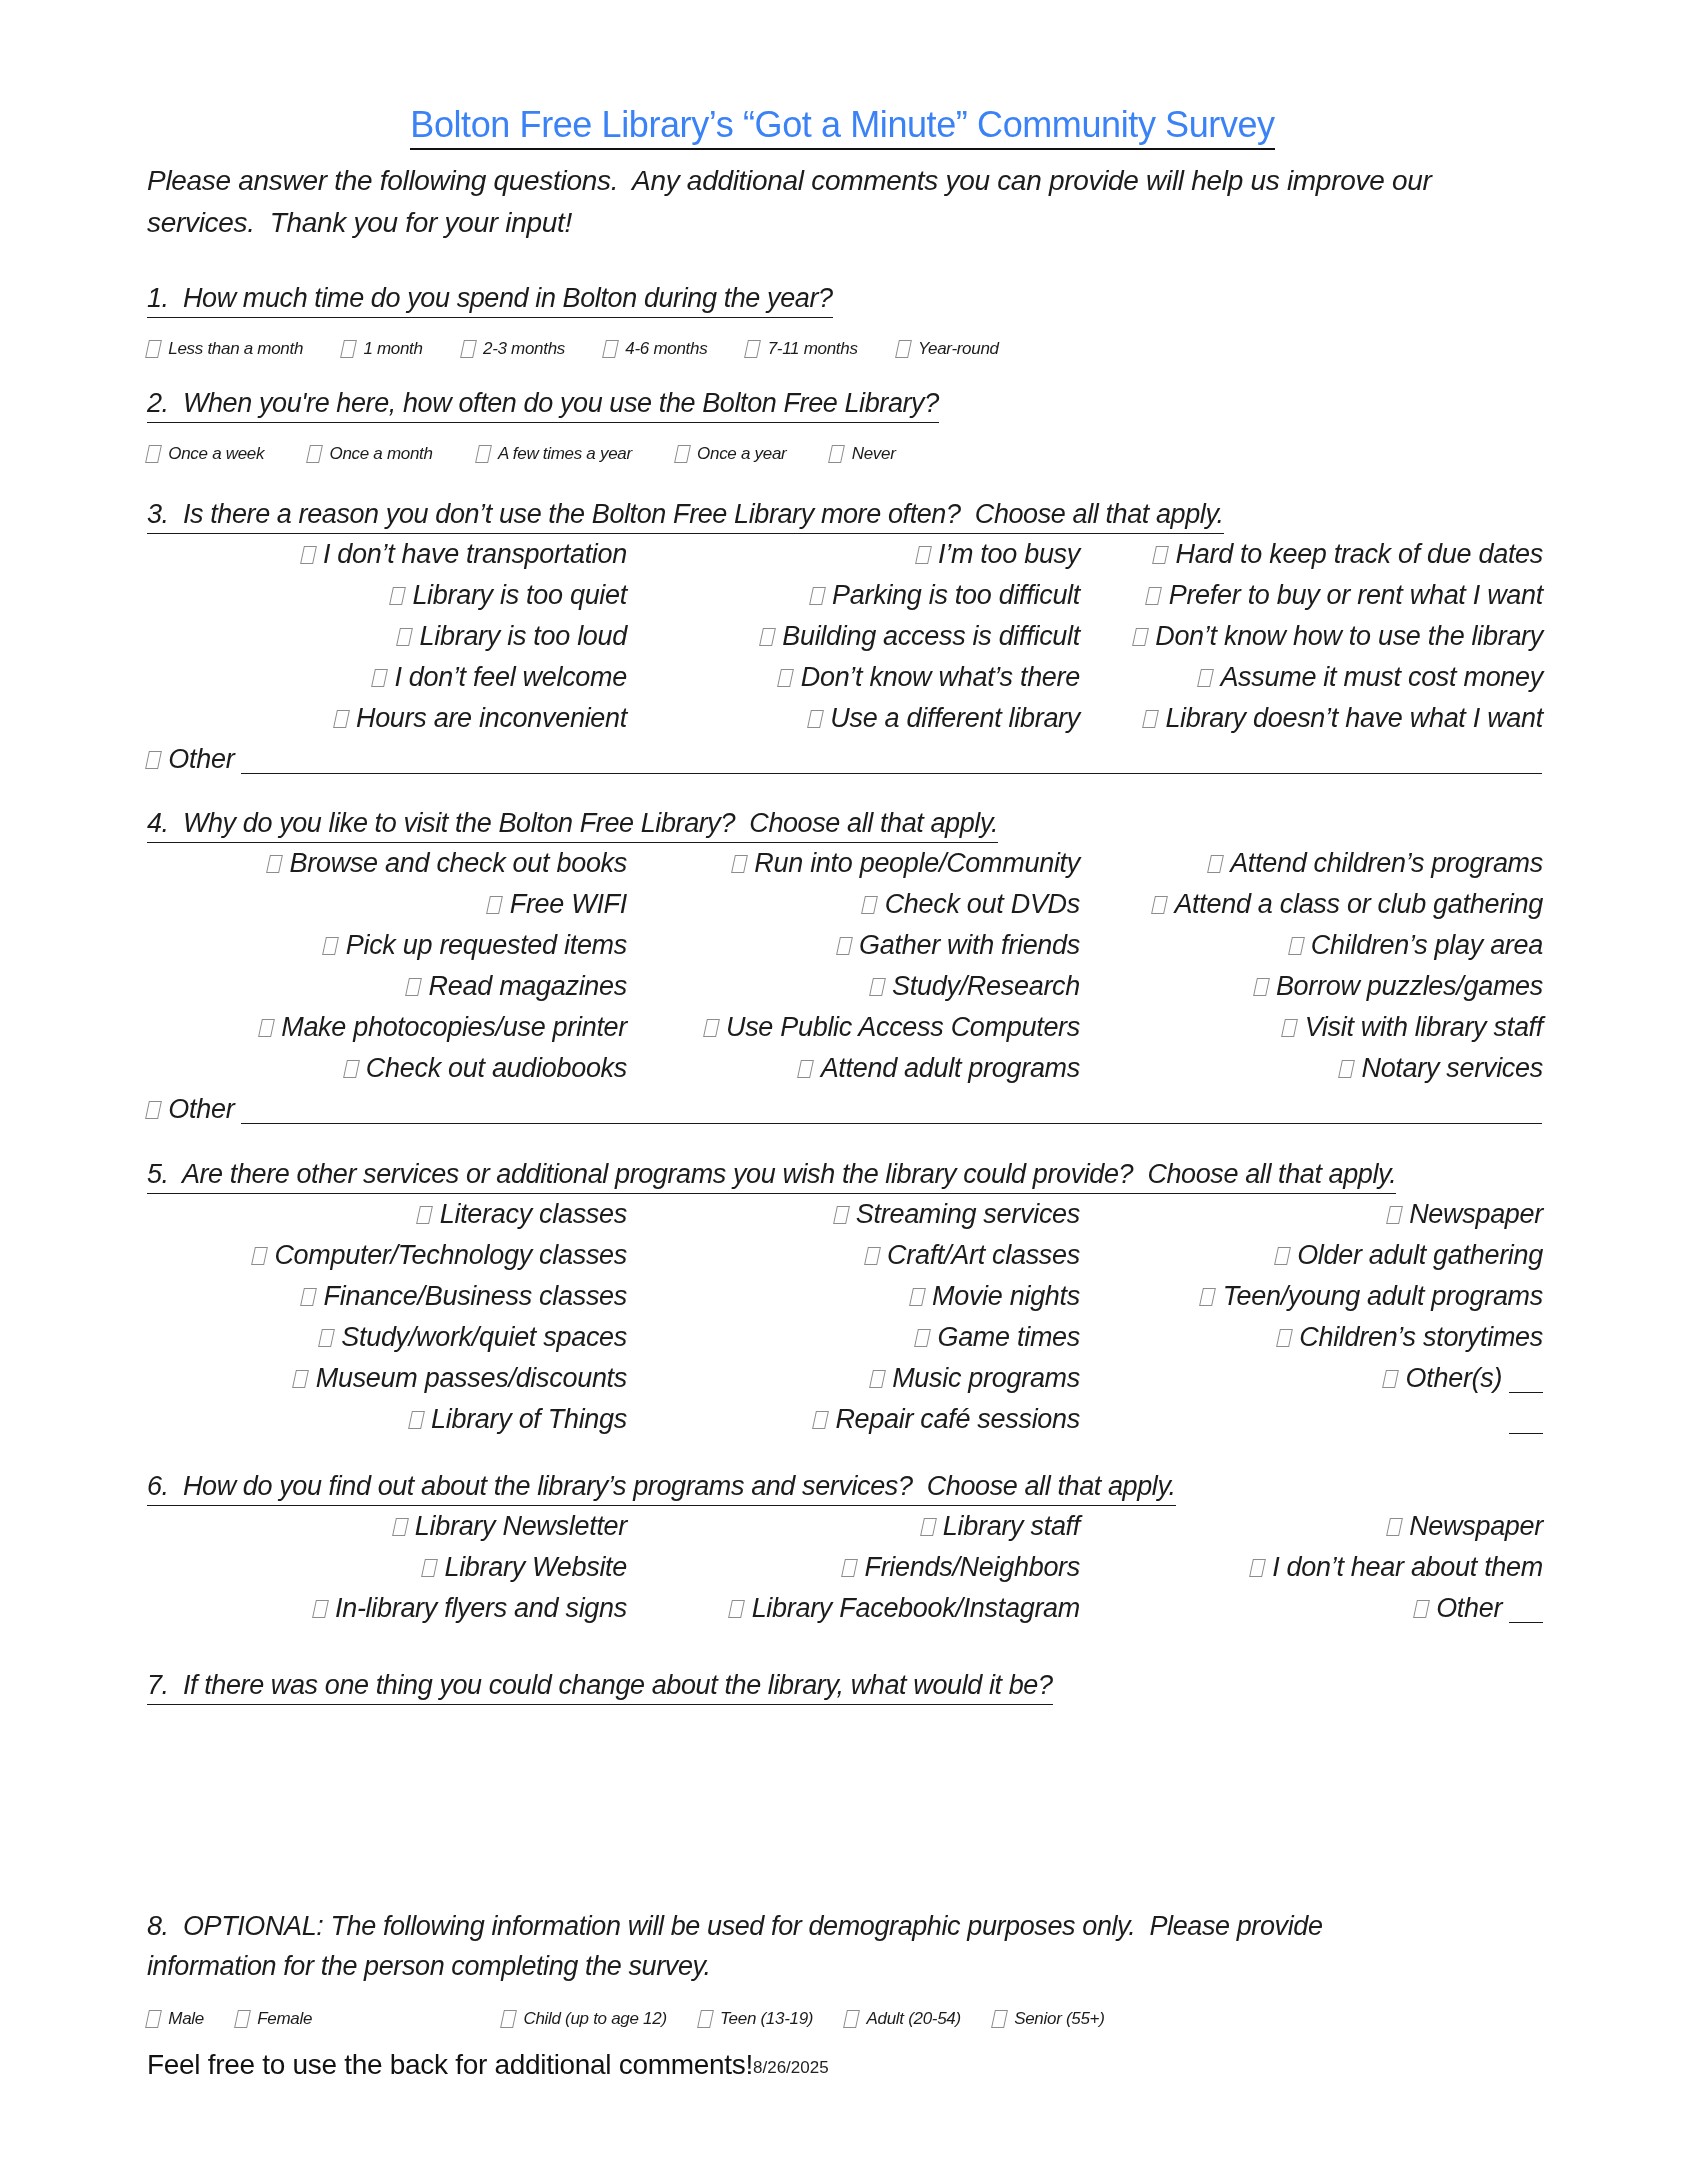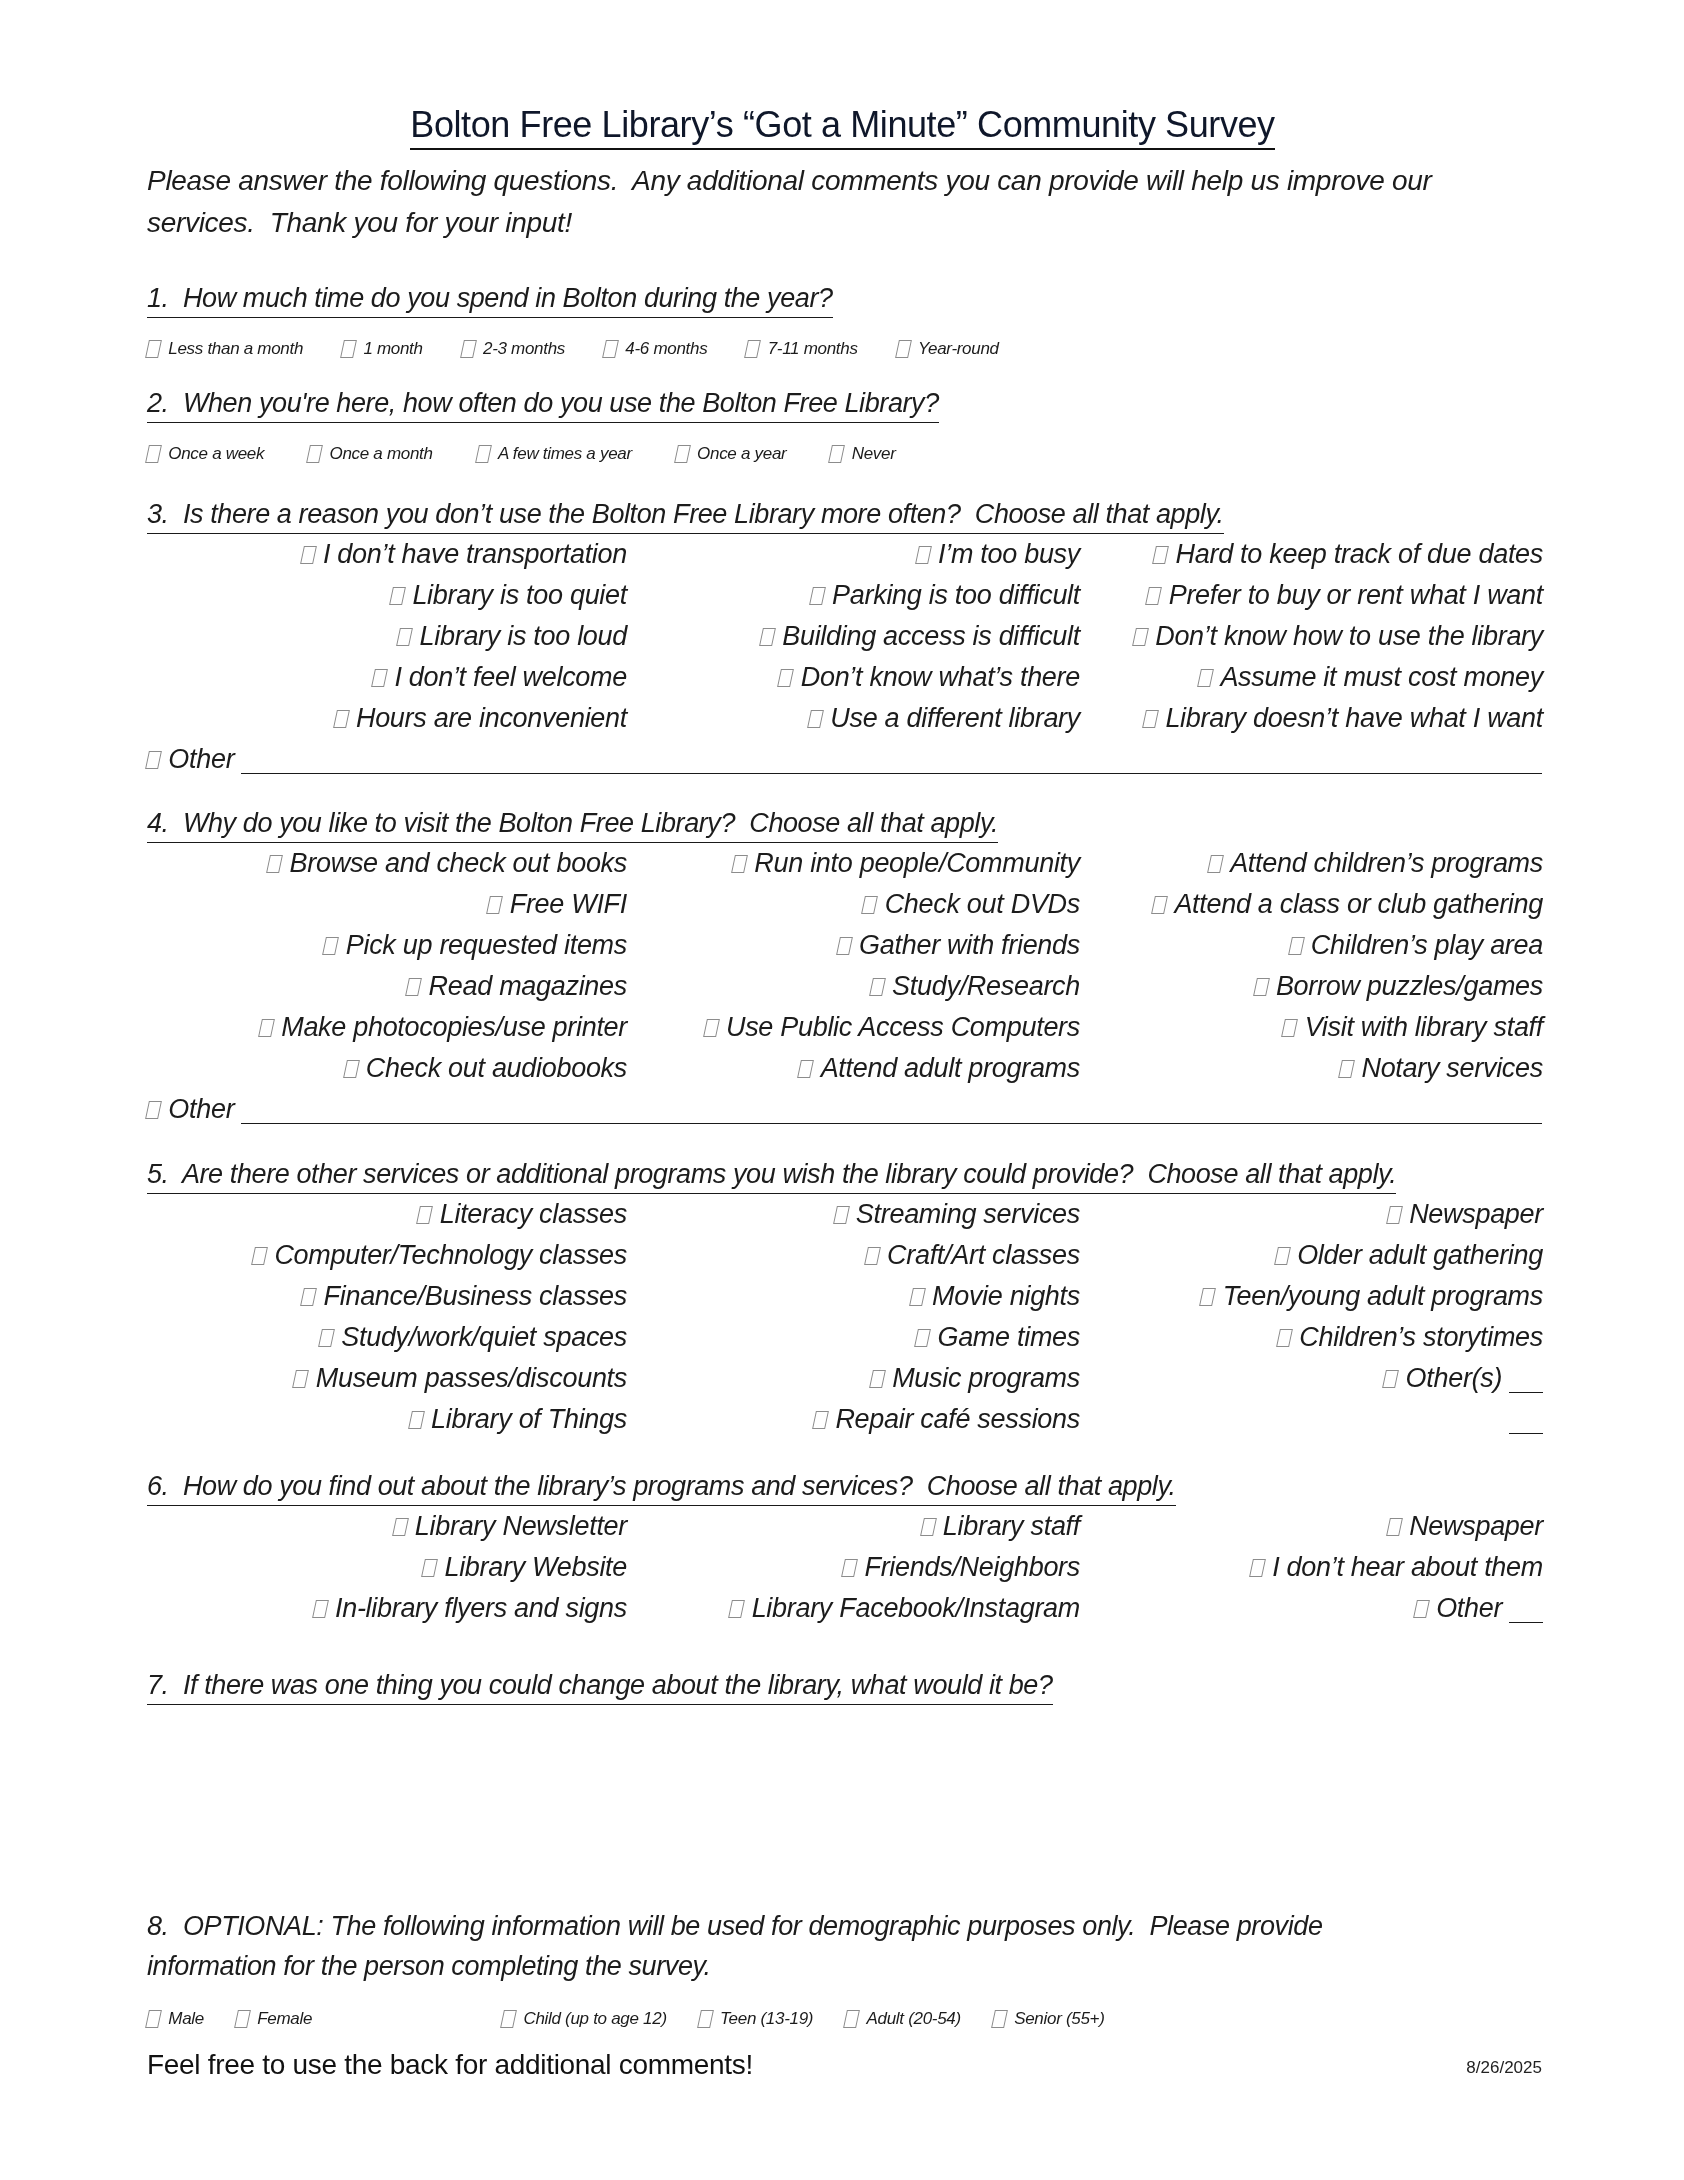--- a/index.html
+++ b/index.html
@@ -9,21 +9,21 @@
     background:#ffffff;
     font-family:"Liberation Sans",sans-serif;
     color:#1c1c1c;
     overflow:hidden;
   }
   .title{
     position:absolute;top:104px;left:0;width:100%;
     text-align:center;
     font-size:36px;line-height:41px;
     letter-spacing:-0.4px;
-    color:#0f172a;
+    color:#3b82f6;
   }
   .title .title-inner{
     display:inline-block;
     border-bottom:2.6px solid #111;
     padding-bottom:2.6px;
   }
   .intro{
     position:absolute;top:160px;left:147px;width:1440px;
     font-style:italic;
     font-size:28px;line-height:42px;
@@ -75,21 +75,21 @@
     flex:1;
     border-bottom:1.7px solid #1a1a1a;
     align-self:flex-end;
     margin-bottom:6.8px;
     margin-left:6.8px;
     min-width:34px;
   }
   .wline.line-only{margin-left:0;}
   .footer{
     position:absolute;top:2048px;left:147px;width:1395px;
-    display:flex;justify-content:space-between;align-items:flex-start;
+    display:flex;justify-content:flex-start;align-items:flex-start;
   }
   .footer-note{font-size:28px;line-height:34px;letter-spacing:-0.3px;color:#111;}
   .footer-date{font-size:17px;margin-top:10.2px;color:#222;}
 </style>
 </head>
 <body>
 
 <div class="page">
   <div class="title">
     <span class="title-inner">Bolton Free Library’s “Got a Minute” Community Survey</span>

